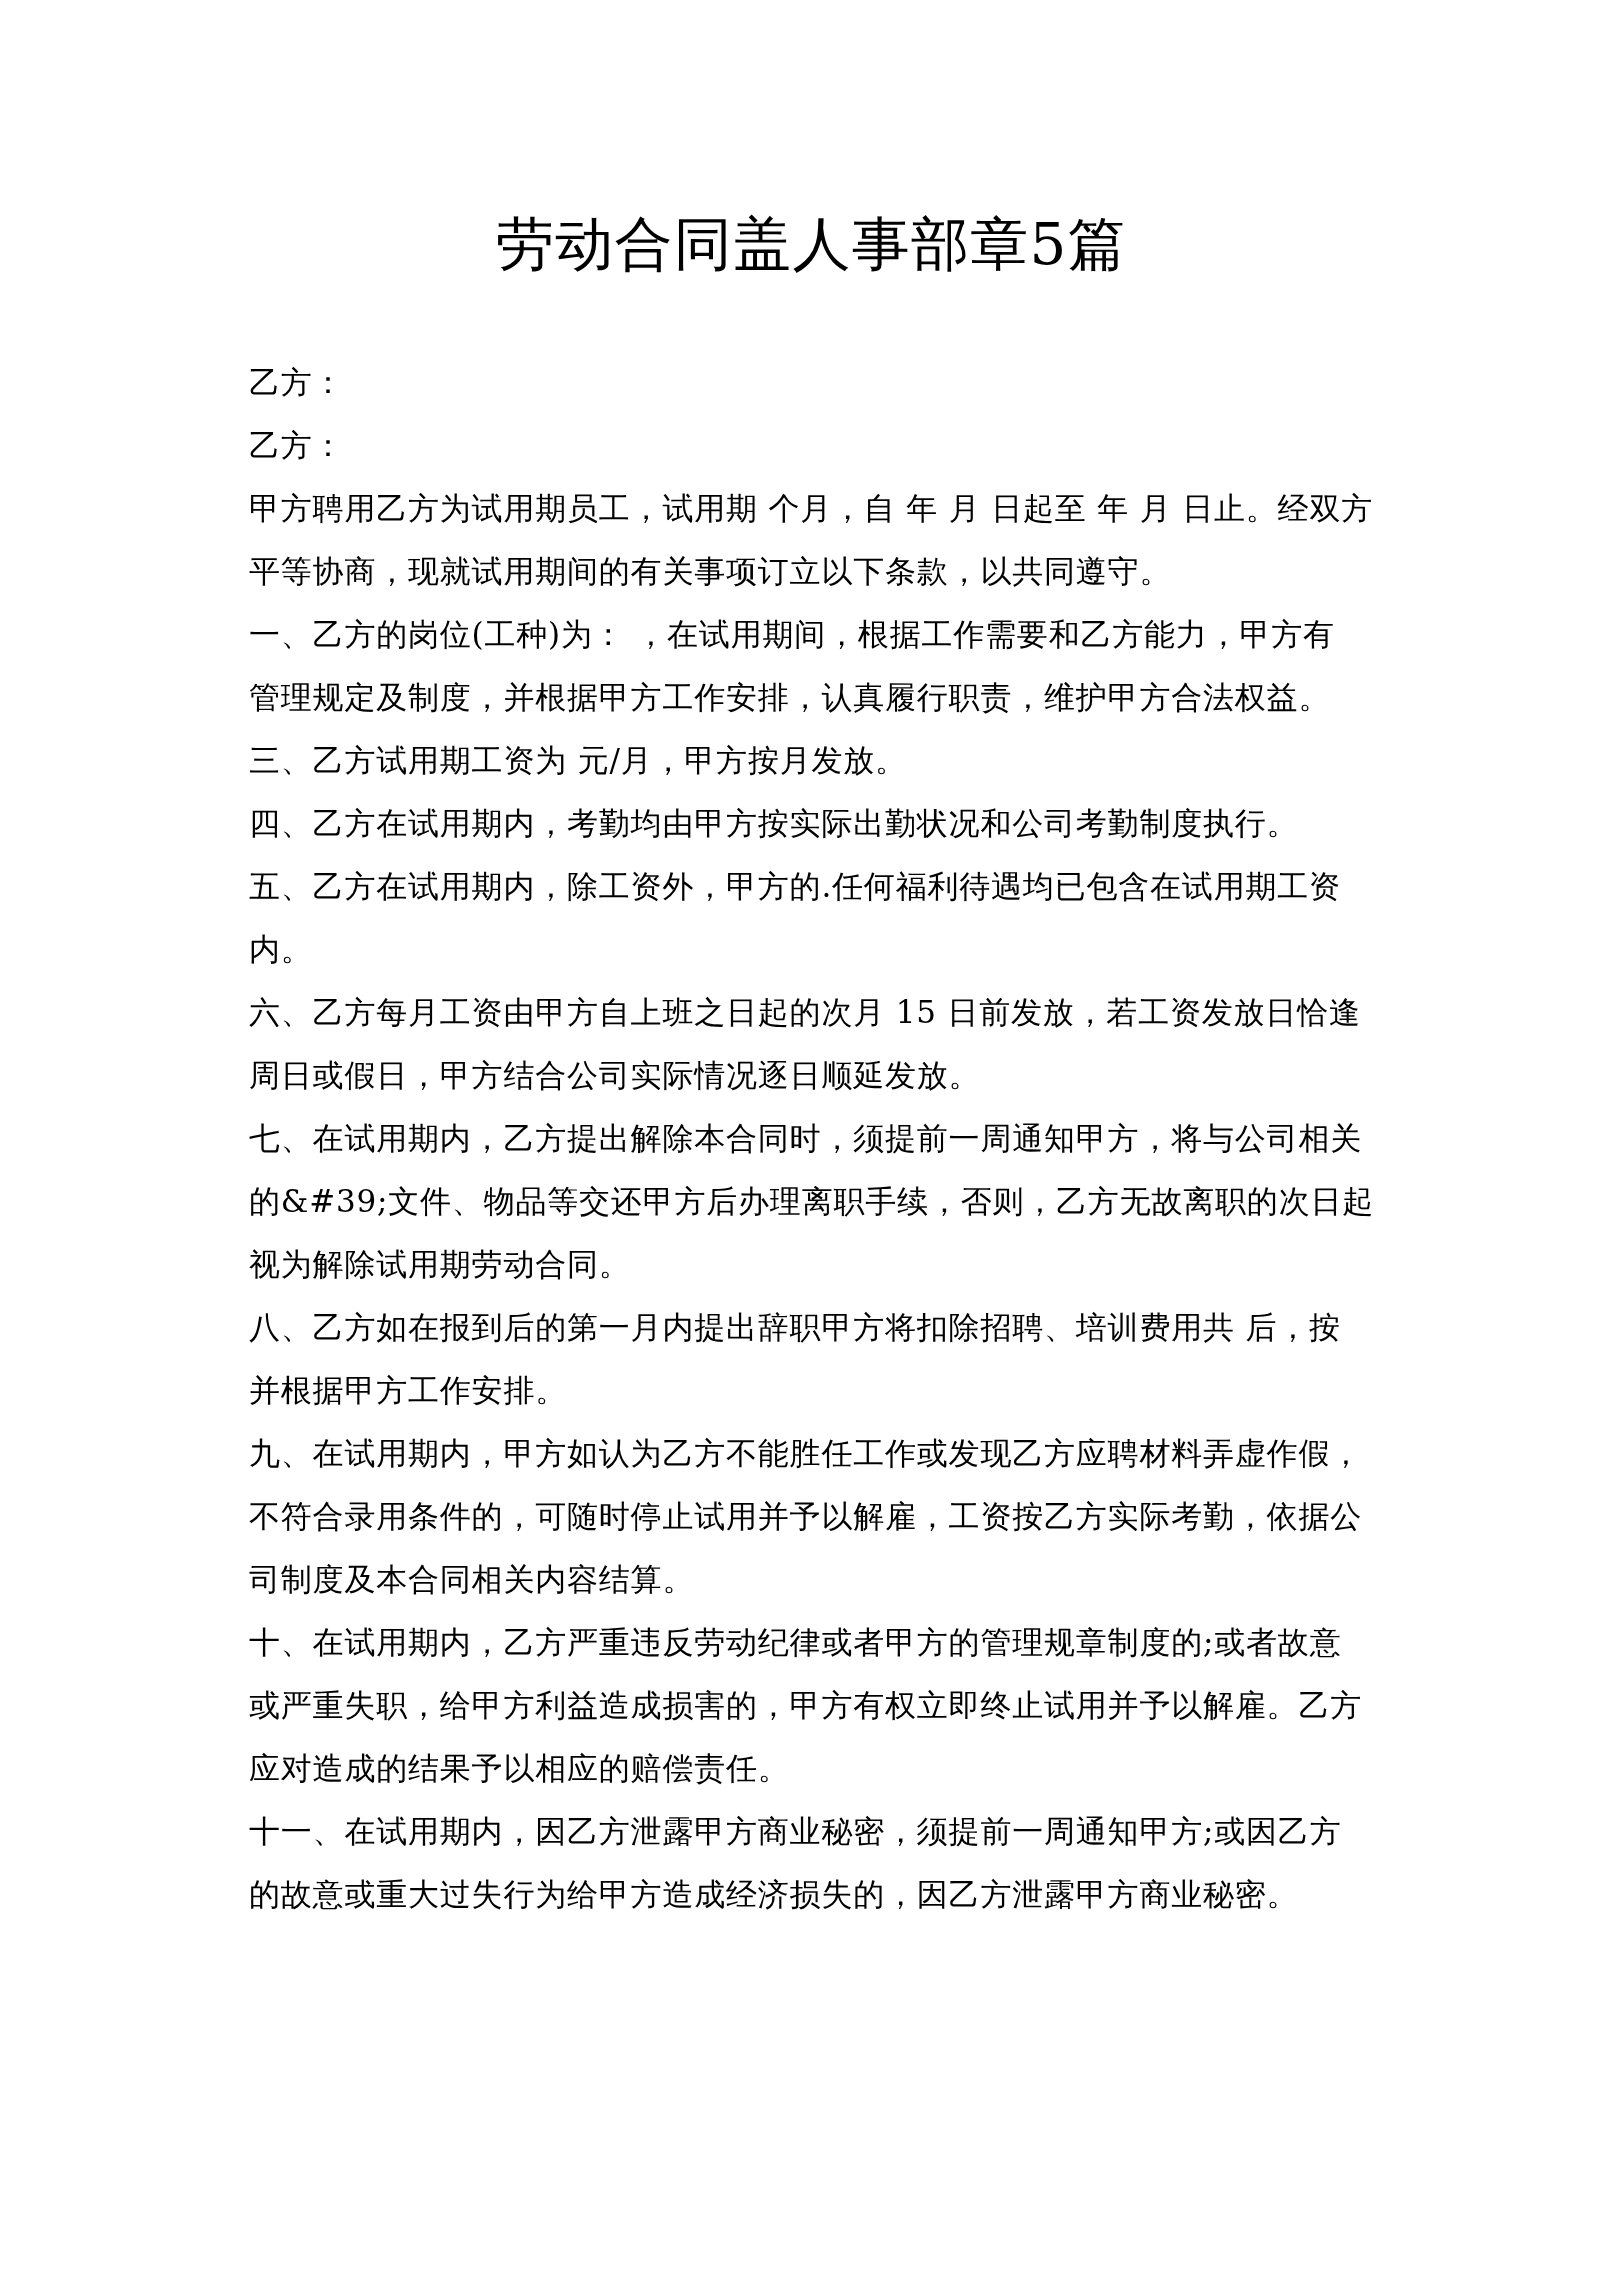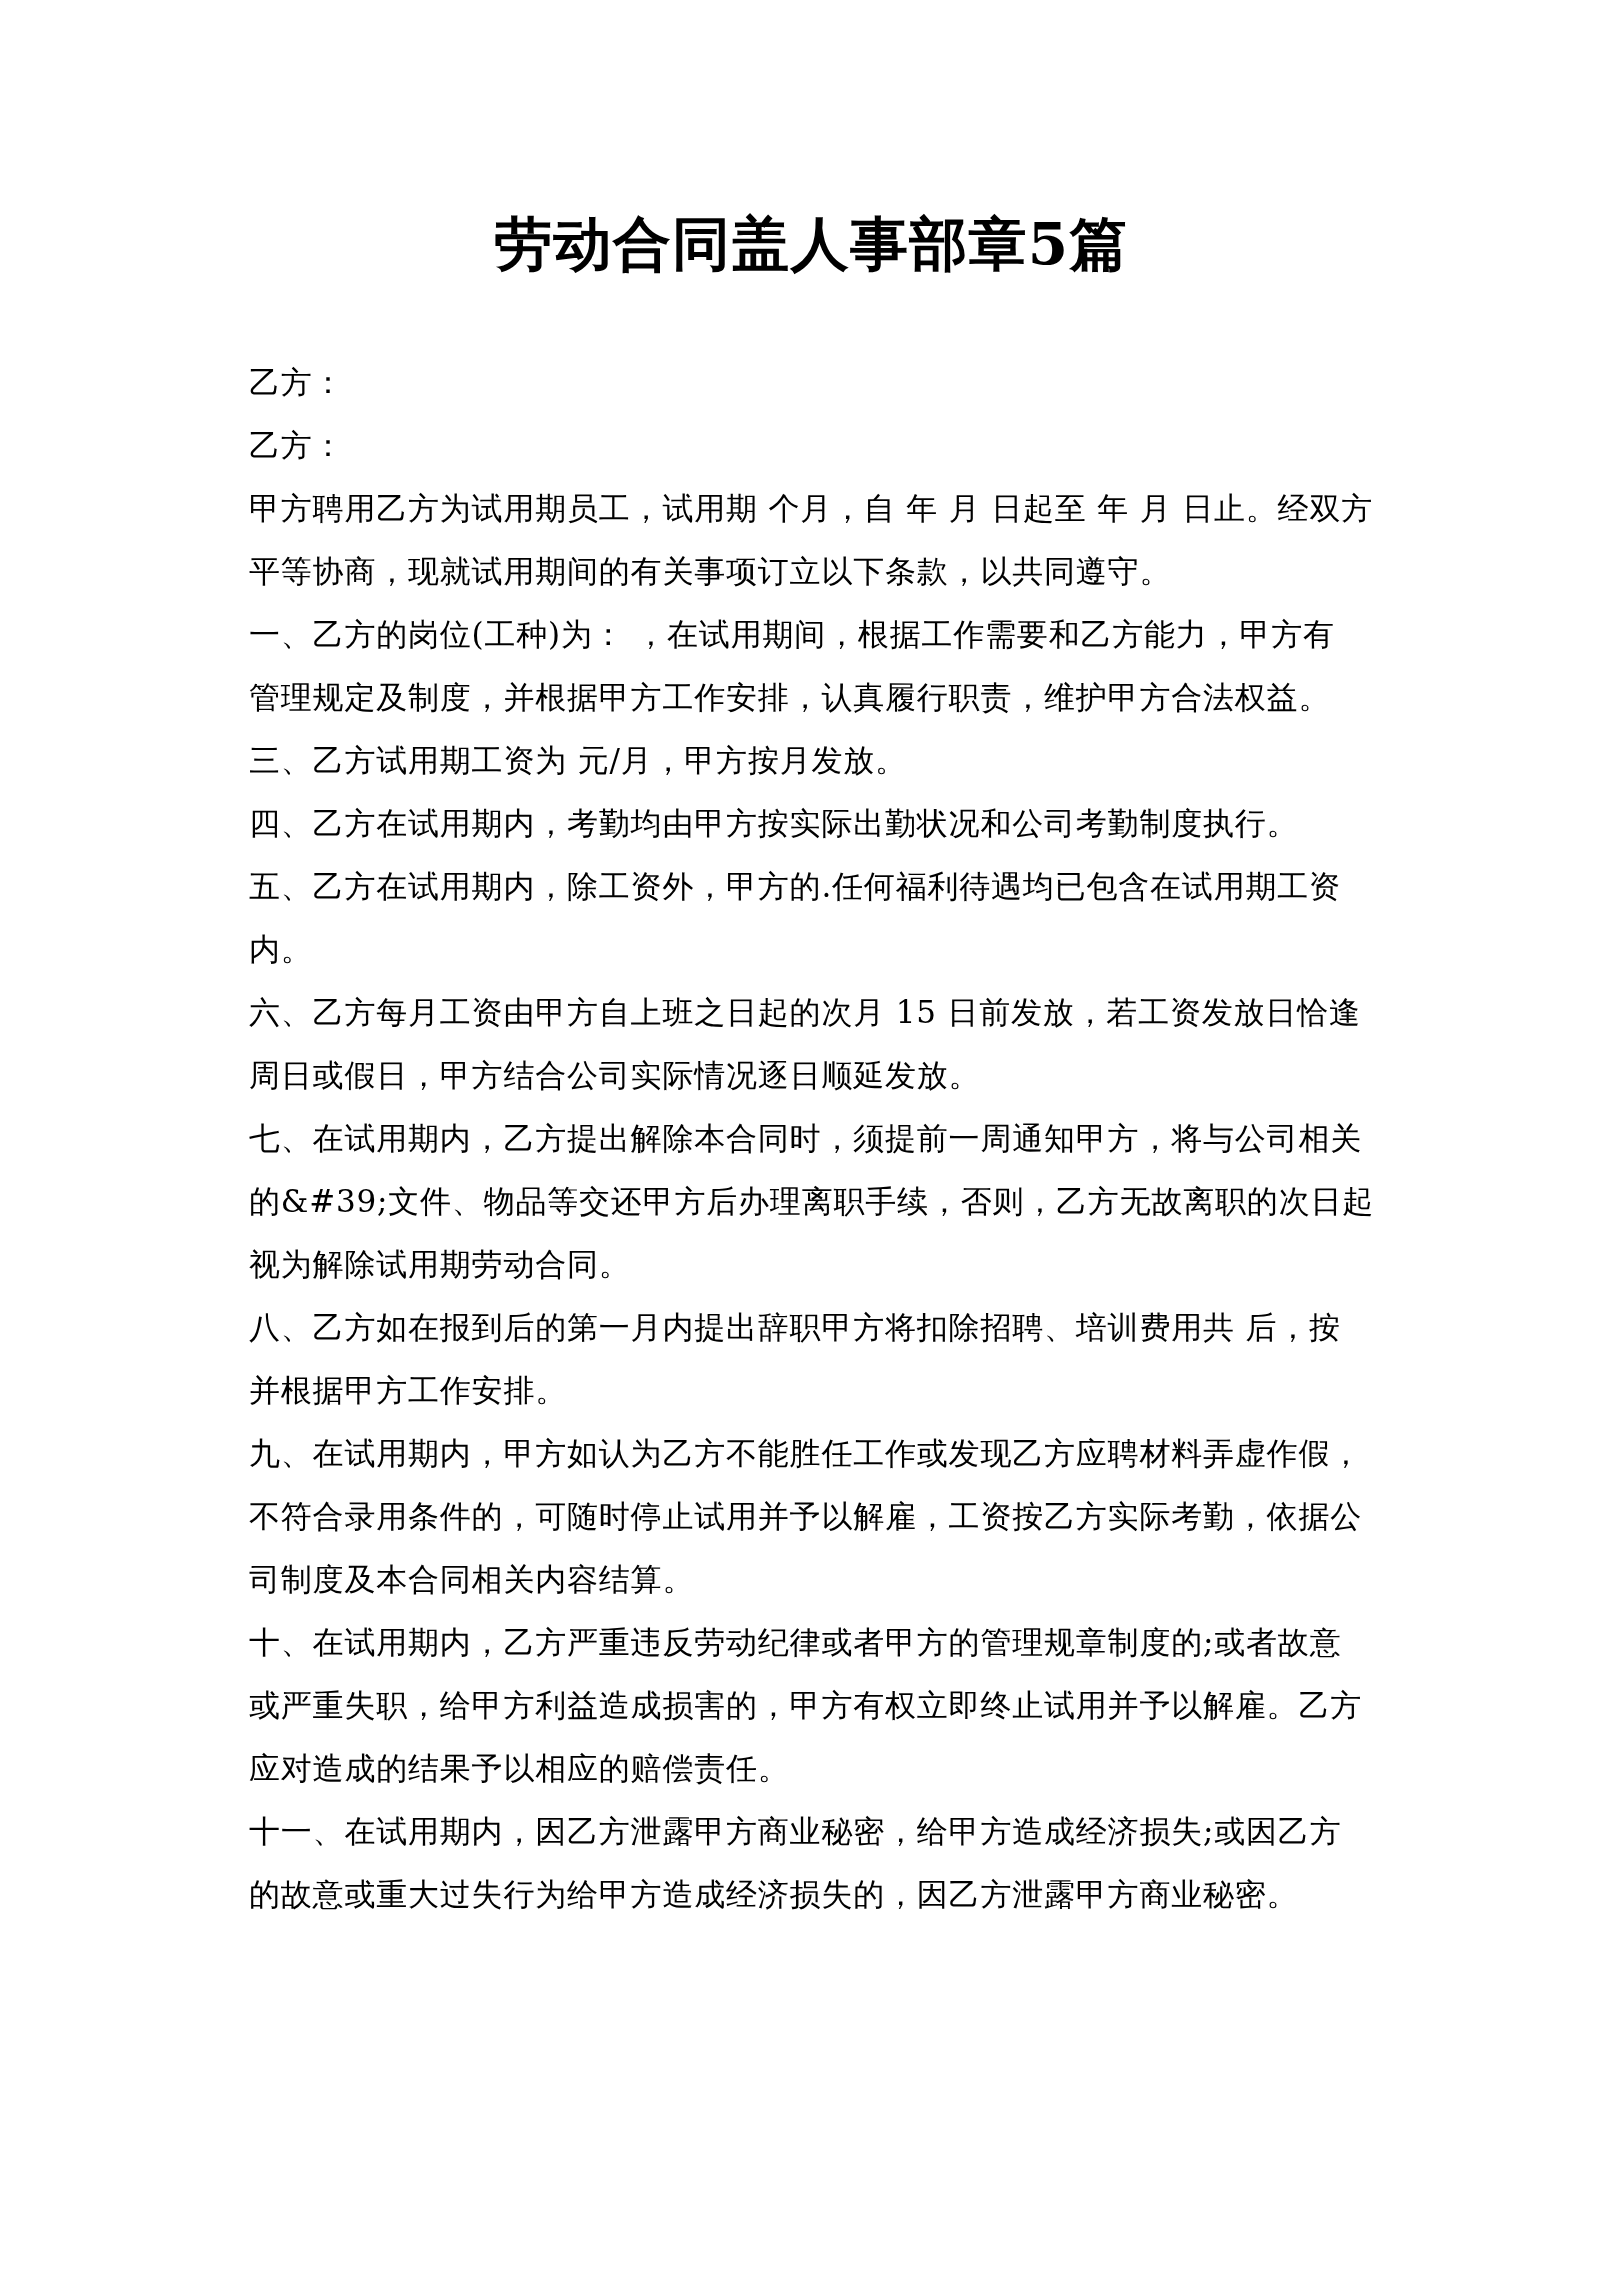--- a/index.html
+++ b/index.html
@@ -24,21 +24,21 @@
     background: #ffffff;
   }
   .title {
     position: absolute;
     left: 0;
     top: 208px;
     width: 1623px;
     text-align: center;
     font-size: 58px;
     line-height: 72px;
-    font-weight: bold;
+    font-weight: normal;
     letter-spacing: 1.3px;
     margin: 0;
   }
   .body {
     position: absolute;
     left: 249px;
     top: 351px;
     width: 1139px;
   }
   .line {
@@ -114,18 +114,18 @@
       <span class="line">司制度及本合同相关内容结算。</span>
     </div>
 
     <div class="para">
       <span class="line">十、在试用期内，乙方严重违反劳动纪律或者甲方的管理规章制度的;或者故意</span>
       <span class="line">或严重失职，给甲方利益造成损害的，甲方有权立即终止试用并予以解雇。乙方</span>
       <span class="line">应对造成的结果予以相应的赔偿责任。</span>
     </div>
 
     <div class="para">
-      <span class="line">十一、在试用期内，因乙方泄露甲方商业秘密，给甲方造成经济损失;或因乙方</span>
+      <span class="line">十一、在试用期内，因乙方泄露甲方商业秘密，须提前一周通知甲方;或因乙方</span>
       <span class="line">的故意或重大过失行为给甲方造成经济损失的，因乙方泄露甲方商业秘密。</span>
     </div>
   </div>
 </div>
 
 
 </body></html>

